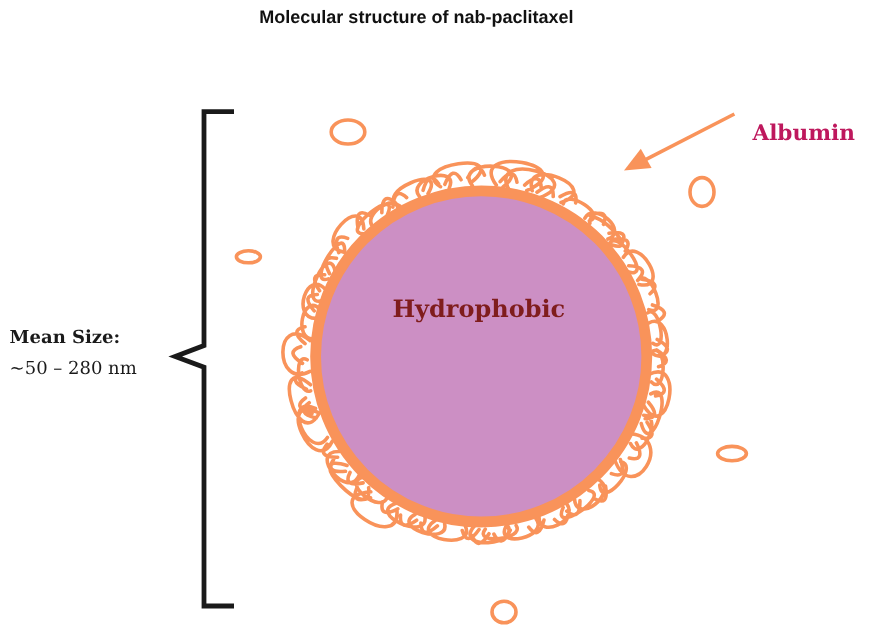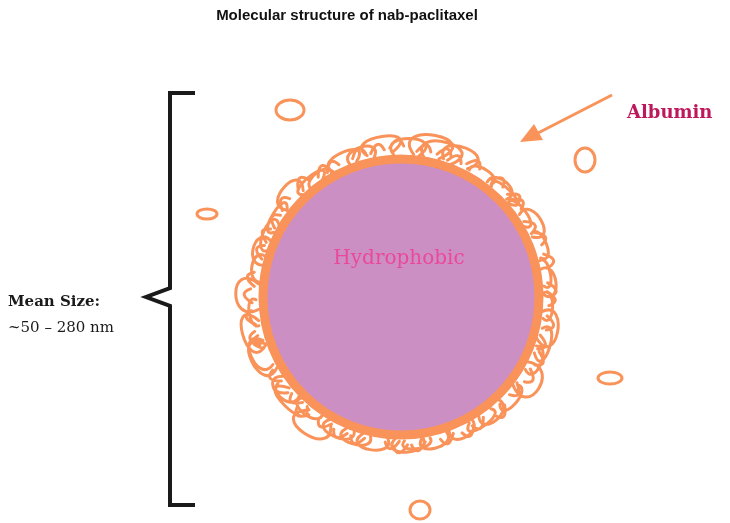--- a/index.html
+++ b/index.html
@@ -8,26 +8,26 @@
       position: absolute; left: 0; top: 6px; width: 622px; text-align: center;
       font-family: "Liberation Sans", sans-serif; font-weight: bold; font-size: 15px; color: #111111; margin-left: 36px;
     }
     svg.diagram { position: absolute; left: 0; top: 0; }
     .albumin-label {
       position: absolute; left: 627px; top: 101px;
       font-family: "DejaVu Serif", serif; font-weight: bold; font-size: 18px; color: #be185d;
     }
     .size-label {
       position: absolute; left: 8px; top: 268px;
-      font-family: "DejaVu Serif", serif; font-size: 15px; line-height: 26px; color: #1a1a1a; margin-top: 20px;
+      font-family: "DejaVu Serif", serif; font-size: 15px; line-height: 26px; color: #1a1a1a;
     }
     .size-label .t { font-weight: bold; }
     .core-text {
       position: absolute; left: 299px; top: 238px; width: 200px; text-align: center;
-      font-family: "DejaVu Serif", serif; font-size: 20px; line-height: 38px; color: #ec4899;
+      font-family: "DejaVu Serif", serif; font-size: 20px; line-height: 38px; color: #7f1d1d; font-weight: bold;
     }
   </style>
 </head>
 <body>
 
 <div class="title">Molecular structure of nab-paclitaxel</div>
 
 <svg class="diagram" width="730" height="523" viewBox="0 0 730 523" xmlns="http://www.w3.org/2000/svg">
 
   <path d="M195 93 L170 93 L170 288 L146 297 L170 306 L170 505 L195 505" fill="none" stroke="#1a1a1a" stroke-width="4" stroke-linejoin="miter"></path>

